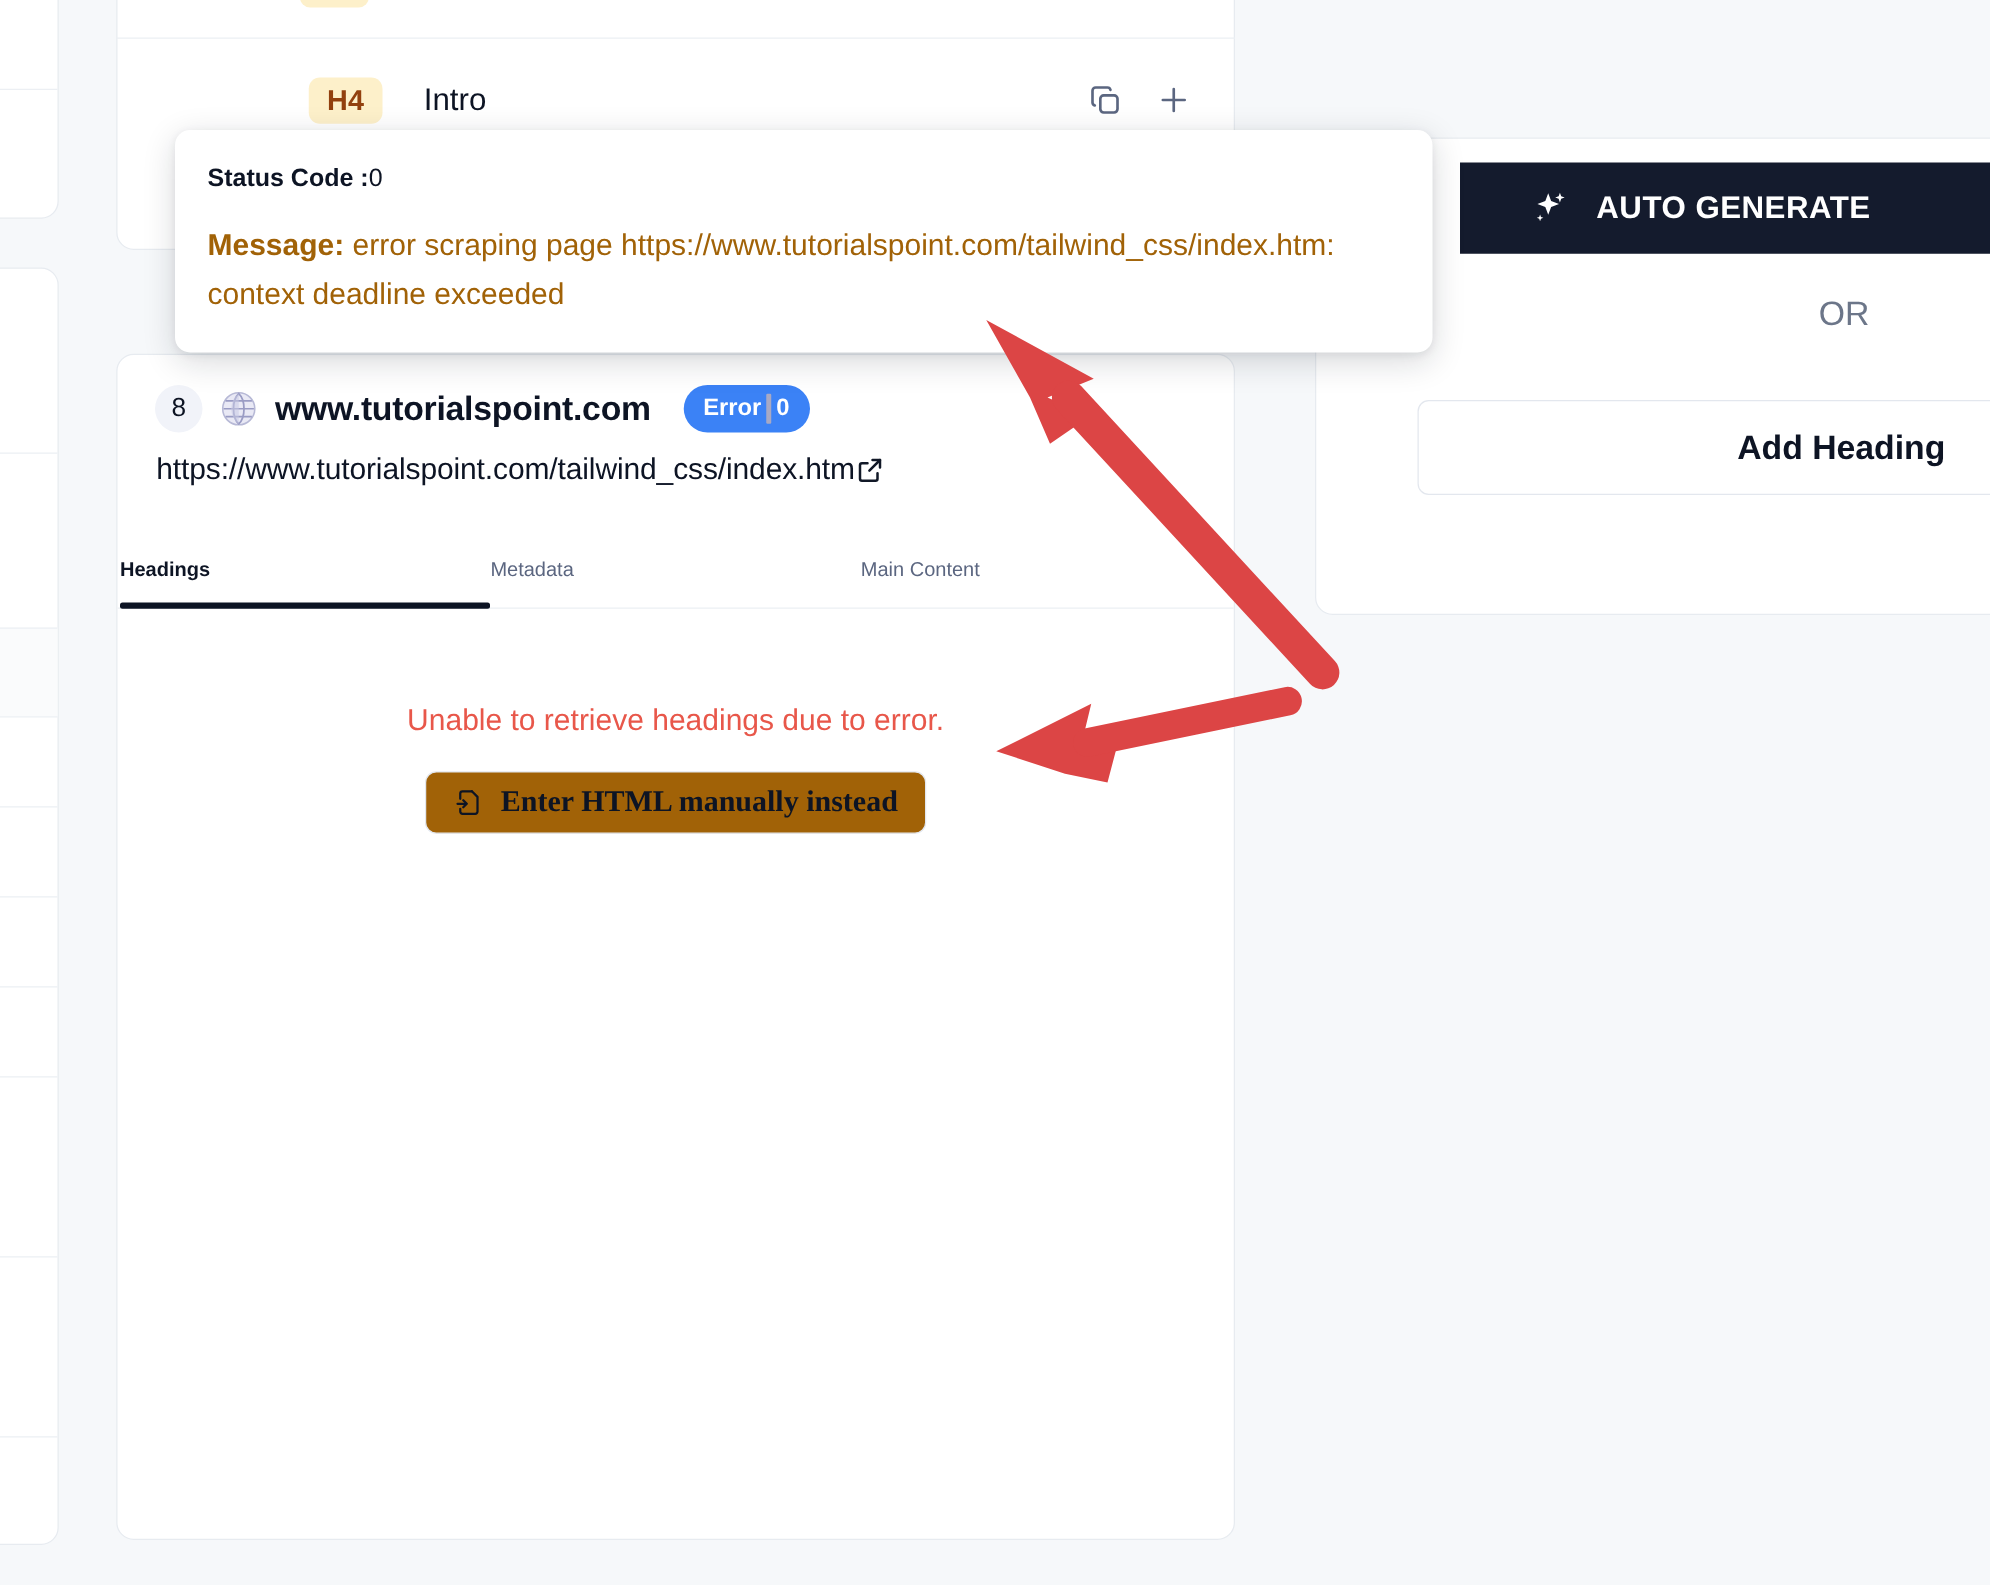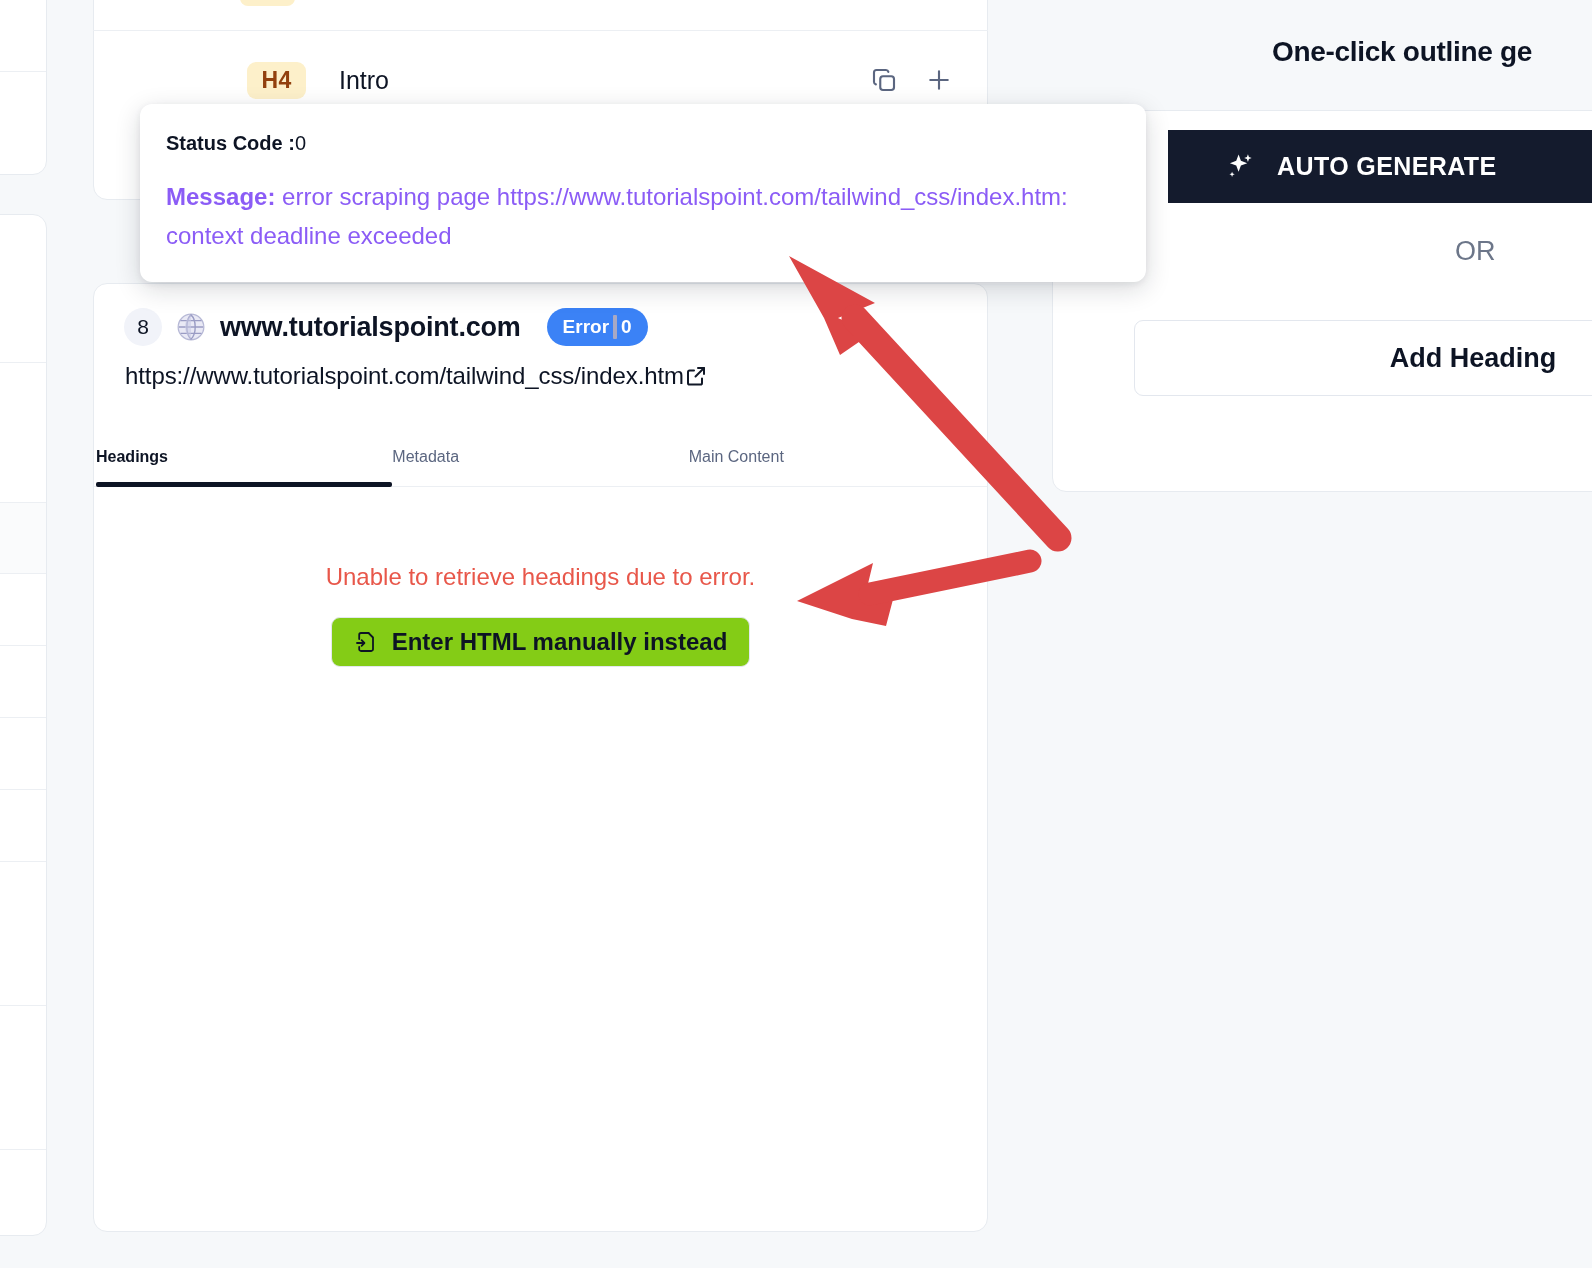--- a/index.html
+++ b/index.html
@@ -130,21 +130,21 @@
     z-index: 40;
   }
   #tooltip-status-line {
     font-size: 20px;
     color: #0d1424;
     margin-bottom: 22px;
     line-height: 1.25;
   }
   #tooltip-message-line {
     font-size: 24px;
-    color: #8b5cf6;
+    color: #a16207;
     line-height: 1.62;
   }
   .tt-strong { font-weight: 700; }
 
   
   #result-card {
     position: absolute;
     left: 93px;
     top: 283px;
     width: 895px;
@@ -267,29 +267,29 @@
   }
   #headings-error-text {
     font-size: 24px;
     color: #e8574a;
     margin-bottom: 26px;
   }
   #enter-html-btn {
     display: inline-flex;
     align-items: center;
     gap: 14px;
-    background: #84cc16;
+    background: #a16207;
     border: 1px solid #e3e7ee;
     border-radius: 9px;
     padding: 12px 22px;
     font-size: 24px;
     font-weight: 700;
     color: #0d1424;
     cursor: pointer;
-    font-family: Liberation Sans, sans-serif;
+    font-family: Liberation Serif, serif;
     line-height: 1;
   }
 
   
   #right-panel-title {
     position: absolute;
     left: 1272px;
     top: 36px;
     font-size: 28px;
     font-weight: 700;
@@ -471,21 +471,20 @@
             <path d="M14.5 3L19 7.5V19.2A1.8 1.8 0 0 1 17.2 21H7a1.8 1.8 0 0 1-1.8-1.8V17"></path>
             <path d="M3 13h7"></path>
               <path d="M7.6 10.2L10.4 13l-2.8 2.8"></path>
           </svg>
         </span>
         <span>Enter HTML manually instead</span>
       </button>
     </div>
   </div>
 
-  <div id="right-panel-title">One-click outline ge</div>
 
   <div id="right-card"></div>
 
   <button id="auto-generate-btn">
     <span style="display:flex;">
       <svg width="34" height="34" viewBox="0 0 24 24" fill="#ffffff">
         <path d="M11 3.2l1.65 4.45L17.1 9.3l-4.45 1.65L11 15.4 9.35 10.95 4.9 9.3l4.45-1.65z"></path>
         <path d="M17.6 3l.72 1.95L20.27 5.7l-1.95.72L17.6 8.4l-.72-1.98-1.95-.72 1.95-.75z"></path>
         <path d="M6.4 15.3l.5 1.35 1.35.5-1.35.5-.5 1.35-.5-1.35-1.35-.5 1.35-.5z"></path>
       </svg>

